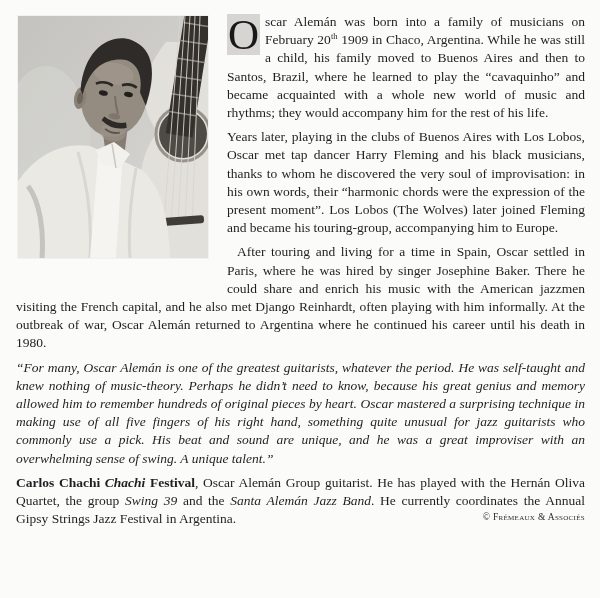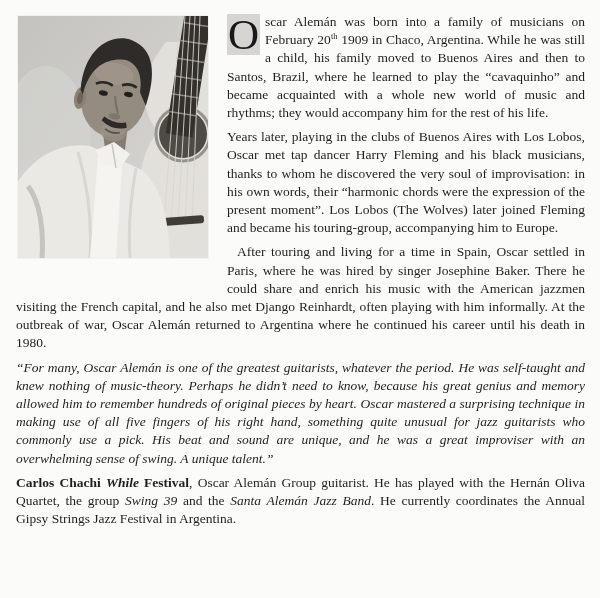--- a/index.html
+++ b/index.html
@@ -143,17 +143,18 @@
     </p>
 
     <p class="para">Years later, playing in the clubs of Buenos Aires with Los Lobos, Oscar met tap dancer Harry Fleming and his black musicians, thanks to whom he discovered the very soul of improvisation: in his own words, their “harmonic chords were the expression of the present moment”. Los Lobos (The Wolves) later joined Fleming and became his touring-group, accompanying him to Europe.</p>
 
     <p class="para para-indent">After touring and living for a time in Spain, Oscar settled in Paris, where he was hired by singer Josephine Baker. There he could share and enrich his music with the American jazzmen visiting the French capital, and he also met Django Reinhardt, often playing with him informally. At the outbreak of war, Oscar Alemán returned to Argentina where he continued his career until his death in 1980.</p>
 
 
     <p class="para quote">“For many, Oscar Alemán is one of the greatest guitarists, whatever the period. He was self-taught and knew nothing of music-theory. Perhaps he didn’t need to know, because his great genius and memory allowed him to remember hundreds of original pieces by heart. Oscar mastered a surprising technique in making use of all five fingers of his right hand, something quite unusual for jazz guitarists who commonly use a pick. His beat and sound are unique, and he was a great improviser with an overwhelming sense of swing. A unique talent.”</p>
 
     <p class="para bio">
-      <span class="b">Carlos Chachi </span><span class="bi">While</span><span class="b"> Festival</span><span>, Oscar Alemán Group guitarist. He has played with the Hernán Oliva Quartet, the group </span><span class="i">Swing 39</span><span> and the </span><span class="i">Santa Alemán Jazz Band</span><span>. He currently coordinates the Annual Gipsy Strings Jazz Festival in Argentina.</span>
+      <span class="b">Carlos Chachi </span><span class="bi">Chachi</span><span class="b"> Festival</span><span>, Oscar Alemán Group guitarist. He has played with the Hernán Oliva Quartet, the group </span><span class="i">Swing 39</span><span> and the </span><span class="i">Santa Alemán Jazz Band</span><span>. He currently coordinates the Annual Gipsy Strings Jazz Festival in Argentina.</span>
+      <span class="copyright">© Frémeaux &amp; Associés</span>
     </p>
 
   </div>
 </div>
 
 </body></html>

